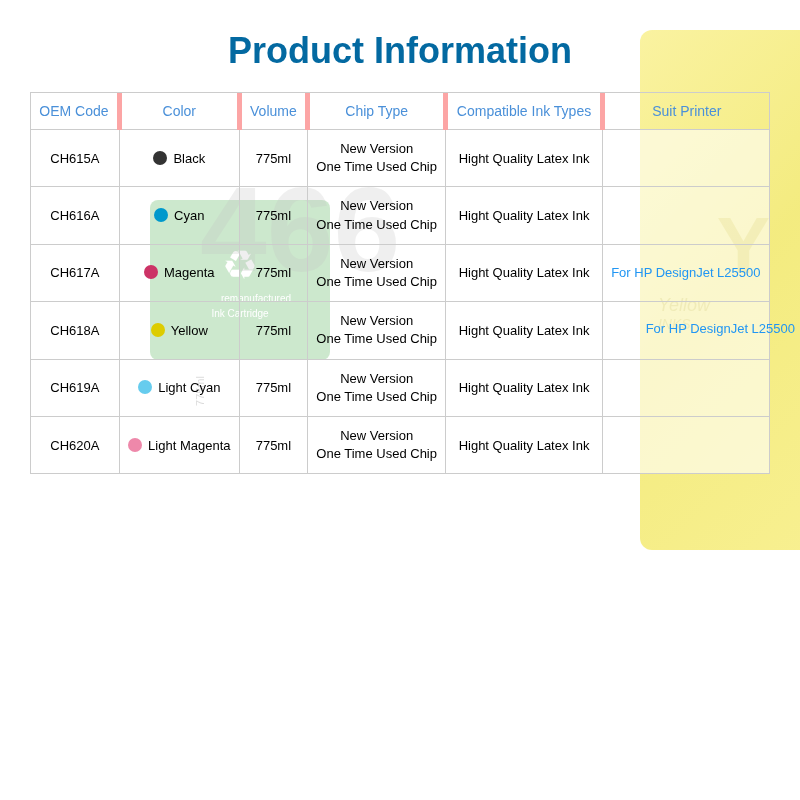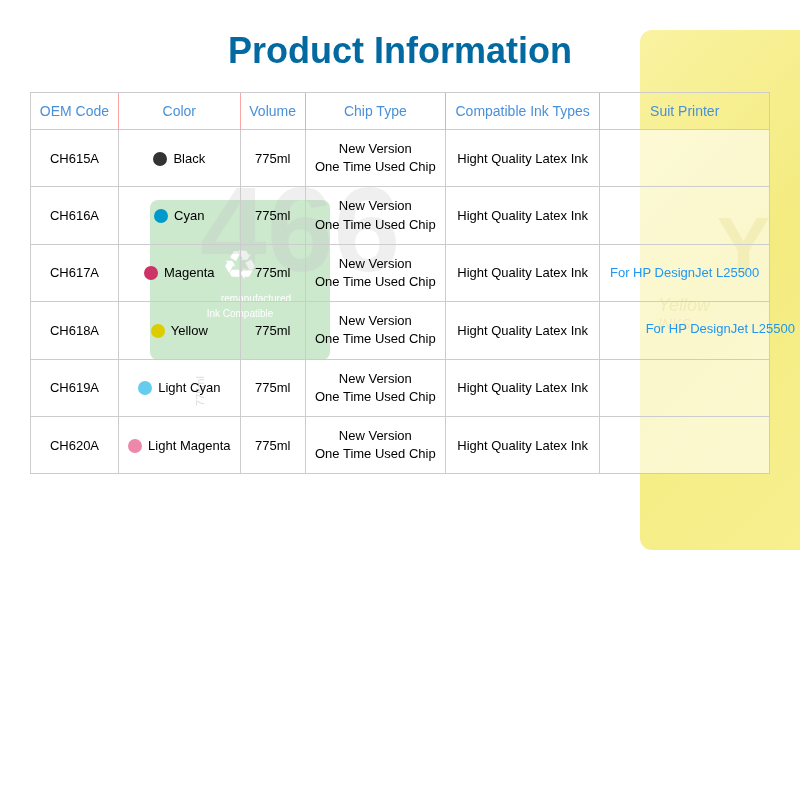--- a/index.html
+++ b/index.html
@@ -36,21 +36,21 @@
     thead tr {
       border-bottom: 1px solid #ccc;
     }
 
     thead th {
       color: #4a90d9;
       font-weight: normal;
       font-size: 14px;
       padding: 10px 8px;
       text-align: center;
-      border-right: 1px solid #fca5a5;
+      border-right: 5px solid #fca5a5;
     }
 
     thead th:last-child {
       border-right: none;
     }
 
     tbody tr {
       border-bottom: 1px solid #ccc;
     }
 
@@ -66,21 +66,21 @@
       vertical-align: middle;
       background: rgba(255,255,255,0.6);
     }
 
     tbody td:last-child {
       border-right: none;
     }
 
     .color-cell {
       display: flex;
-      align-items: flex-end;
+      align-items: flex-start;
       justify-content: center;
       gap: 6px;
     }
 
     .color-dot {
       width: 14px;
       height: 14px;
       border-radius: 50%;
       display: inline-block;
       flex-shrink: 0;
@@ -193,21 +193,21 @@
     }
   </style>
 </head>
 <body>
 
 <div class="bg-overlay">
 
   <div class="recycled-label">
     <div class="recycle-icon">♻</div>
     <div style="font-size:10px;padding-left:32px;">remanufactured</div>
-    <div style="font-size:10px;margin-top:4px;">Ink Compatible</div>
+    <div style="font-size:10px;margin-top:4px;">Ink Cartridge</div>
   </div>
 
   <div style="position:absolute;top:265px;left:135px;font-size:11px;color:rgba(80,80,80,0.5);transform:rotate(-90deg);pointer-events:none;">775ml</div>
 </div>
 
 <div class="watermark-789">466</div>
 
 <div class="cartridge-right"></div>
 <div class="cartridge-label-y">Y</div>
 

